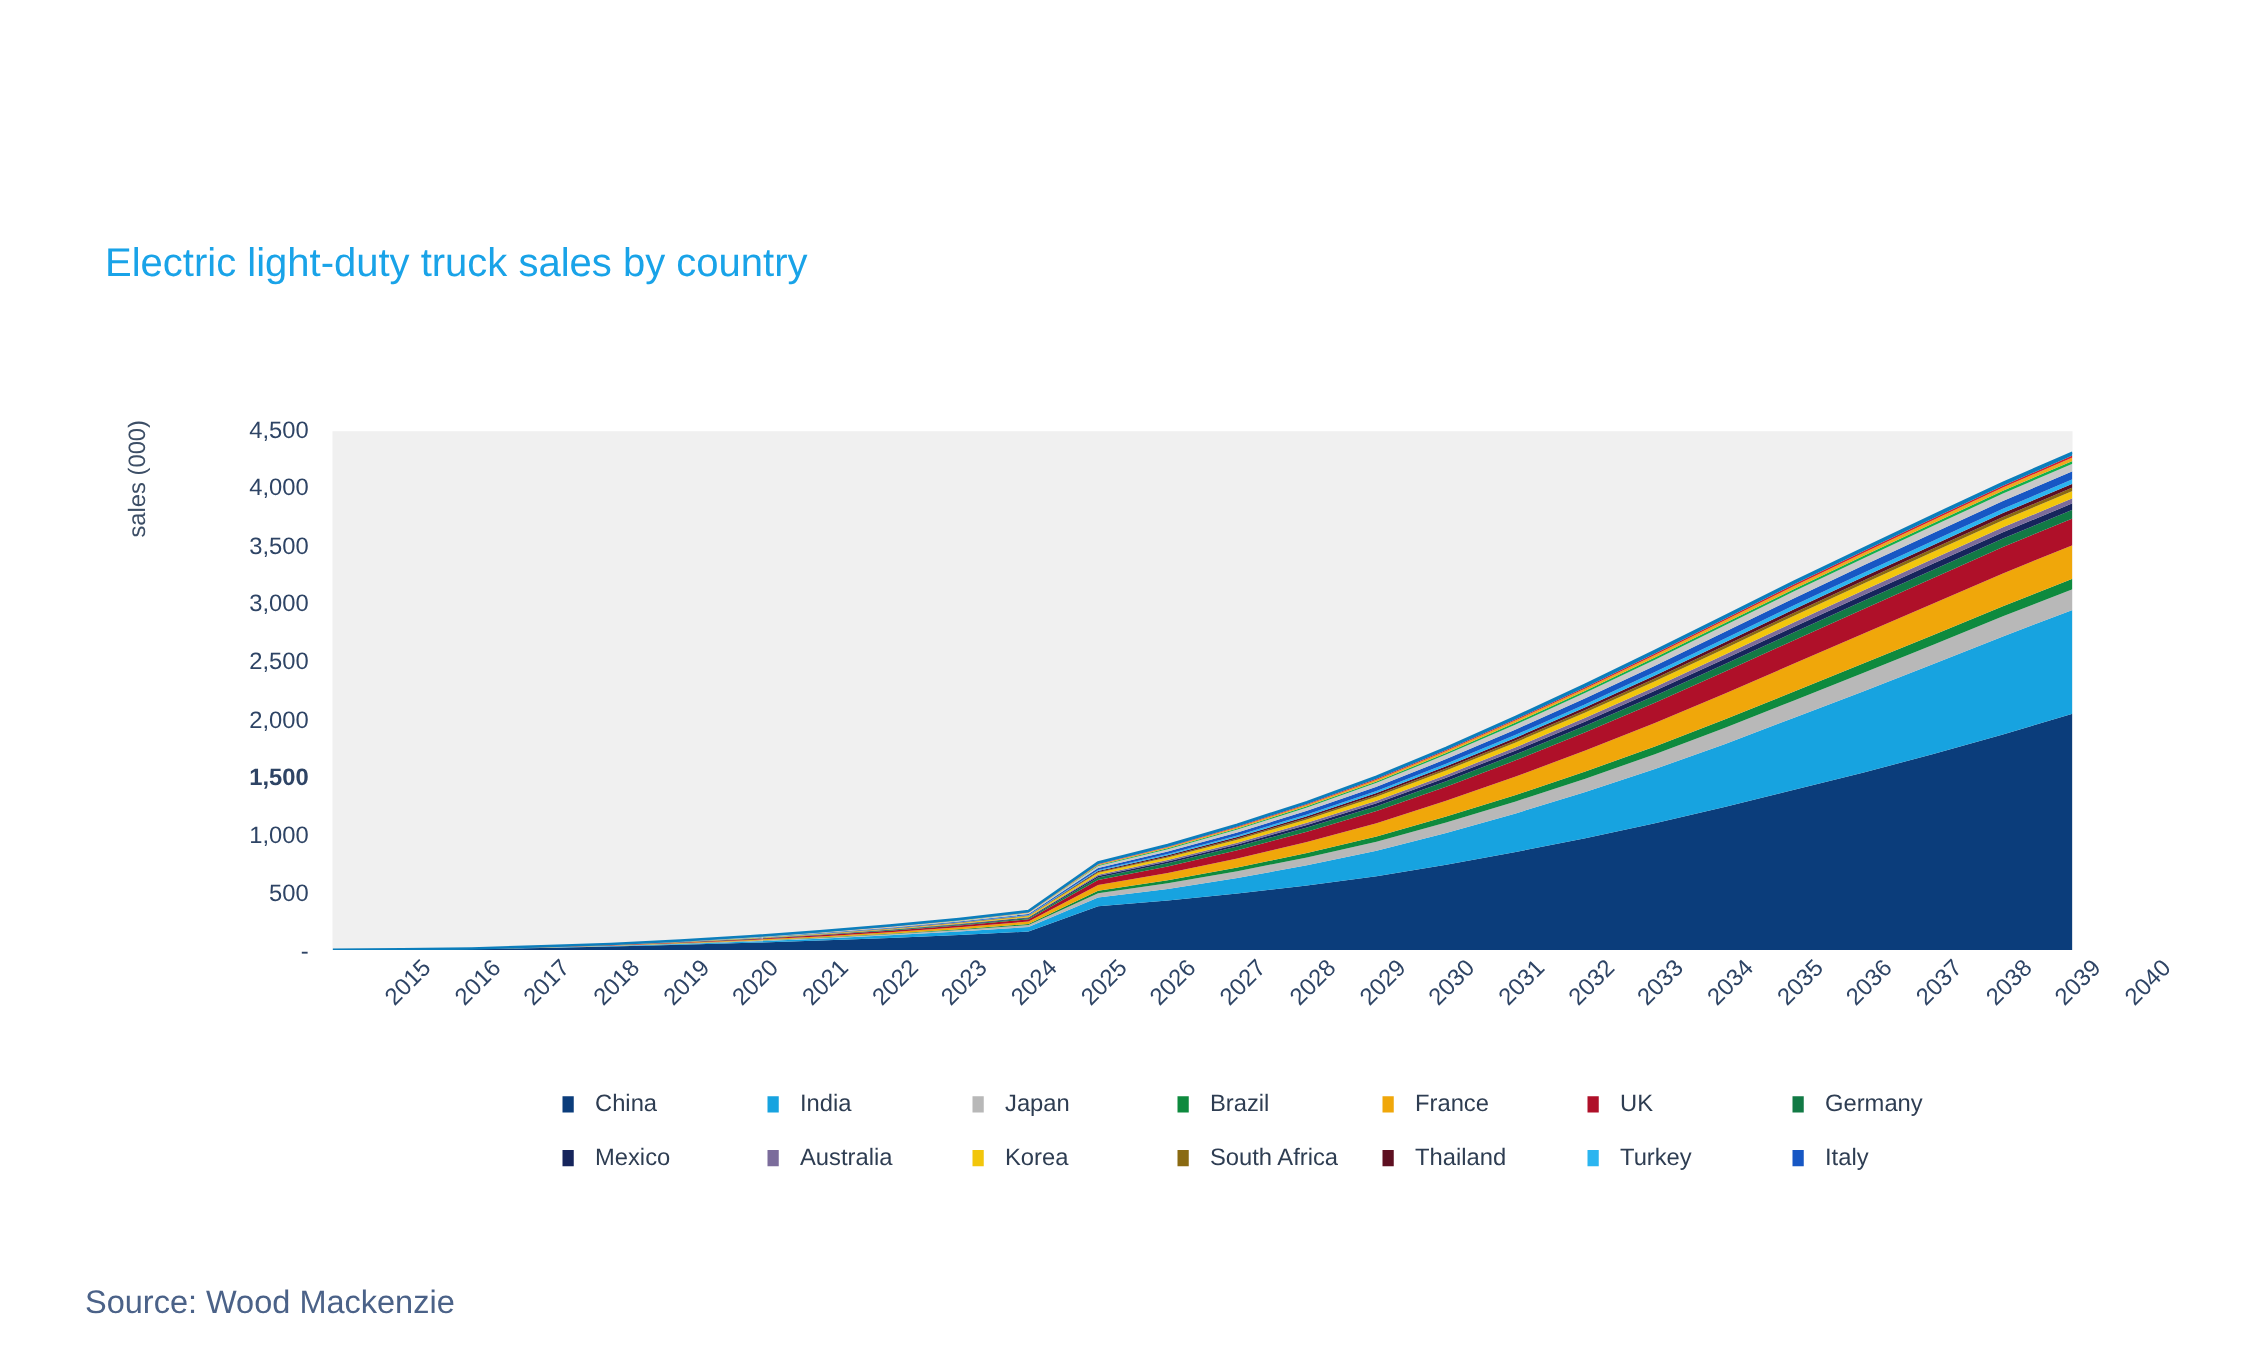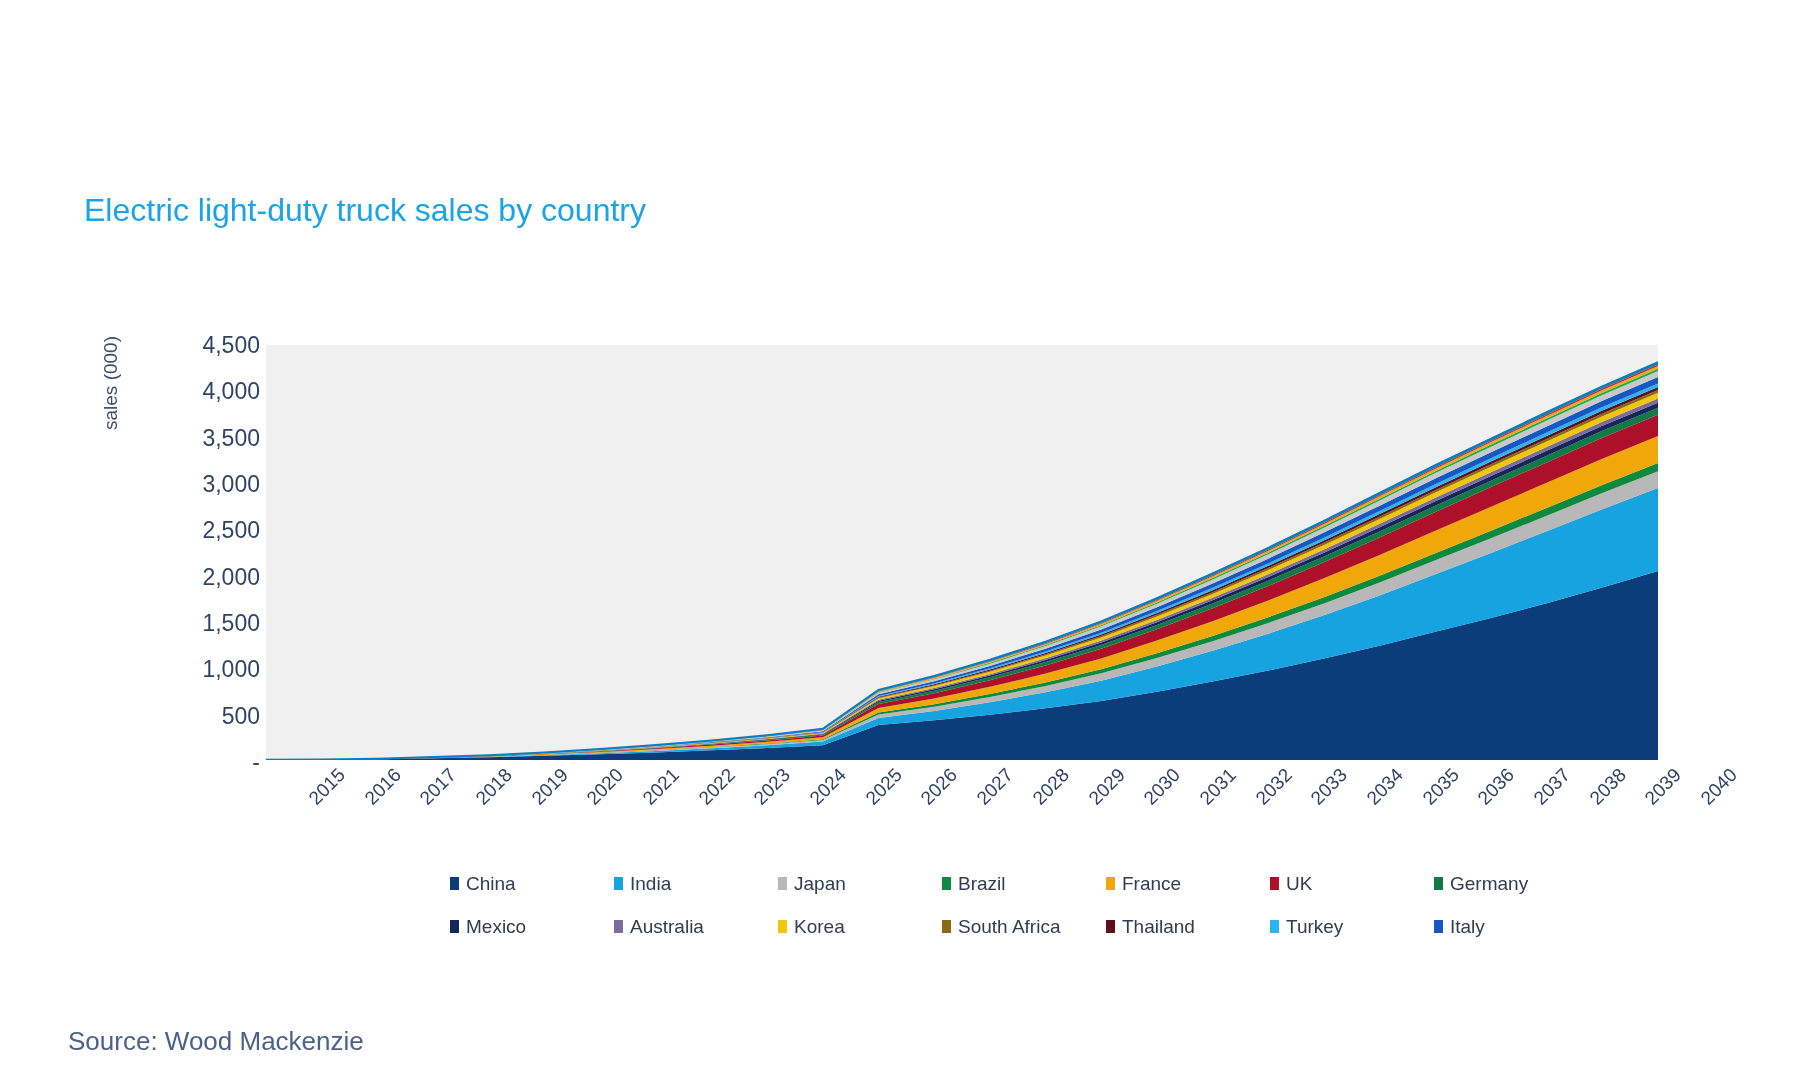--- a/index.html
+++ b/index.html
@@ -51,24 +51,24 @@
   }
 
   .y-ticks{
     position:absolute;
     left:155px; top:336px;
     width:105px;
     height:426px;
   }
   .y-tick{
     position:absolute;
-    right:0;
+    right:13px;
     width:105px;
     text-align:right;
-    font-size:23px;
+    font-size:19px;
     color:#2E4465;
     transform:translateY(-50%);
     white-space:nowrap;
   }
 
   .plot{
     position:absolute;
     left:266px; top:345px;
     width:1392px; height:415px;
     background:#F0F0F0;
@@ -99,21 +99,21 @@
     width:1150px;
   }
   .legend-row{
     display:flex;
     height:43px;
     align-items:center;
   }
   .legend-item{
     display:flex;
     align-items:center;
-    gap:7px;
+    gap:17px;
     width:164px;
     flex:0 0 164px;
     font-size:19px;
     color:#2E3D52;
     white-space:nowrap;
   }
   .legend-swatch{
     width:9px;height:13px;
     flex:0 0 9px;
     display:inline-block;
@@ -137,21 +137,21 @@
   <div class="subtitle">Electric light-duty truck sales by country</div>
 
   <div class="chart-wrap">
 
     <div class="y-axis-title">sales (000)</div>
 
     <div class="y-ticks">
         <div class="y-tick" style="top: 426px;">-</div>
         <div class="y-tick" style="top: 379.667px;">500</div>
         <div class="y-tick" style="top: 333.333px;">1,000</div>
-        <div class="y-tick" style="top: 287px;">1,500</div>
+        <div class="y-tick" style="top: 287px; font-weight: bold;">1,500</div>
         <div class="y-tick" style="top: 240.667px;">2,000</div>
         <div class="y-tick" style="top: 194.333px;">2,500</div>
         <div class="y-tick" style="top: 148px; text-align: right;">3,000</div>
         <div class="y-tick" style="top: 101.667px;">3,500</div>
         <div class="y-tick" style="top: 55.3333px;">4,000</div>
         <div class="y-tick" style="top: 9px;">4,500</div>
       </div>
 
     <div class="plot">
       <svg id="area-svg" viewBox="0 0 1392 415" preserveAspectRatio="none">

